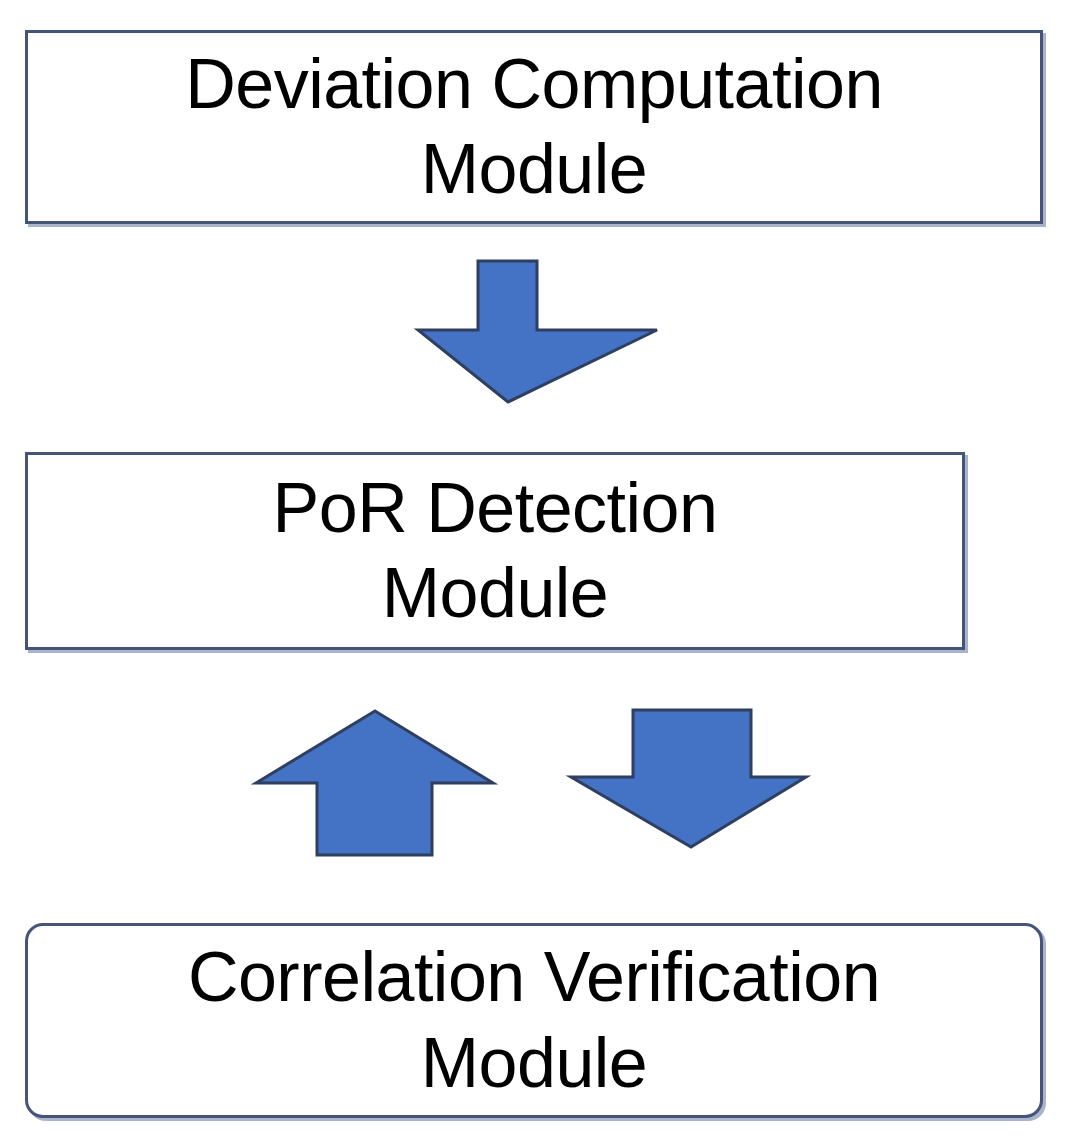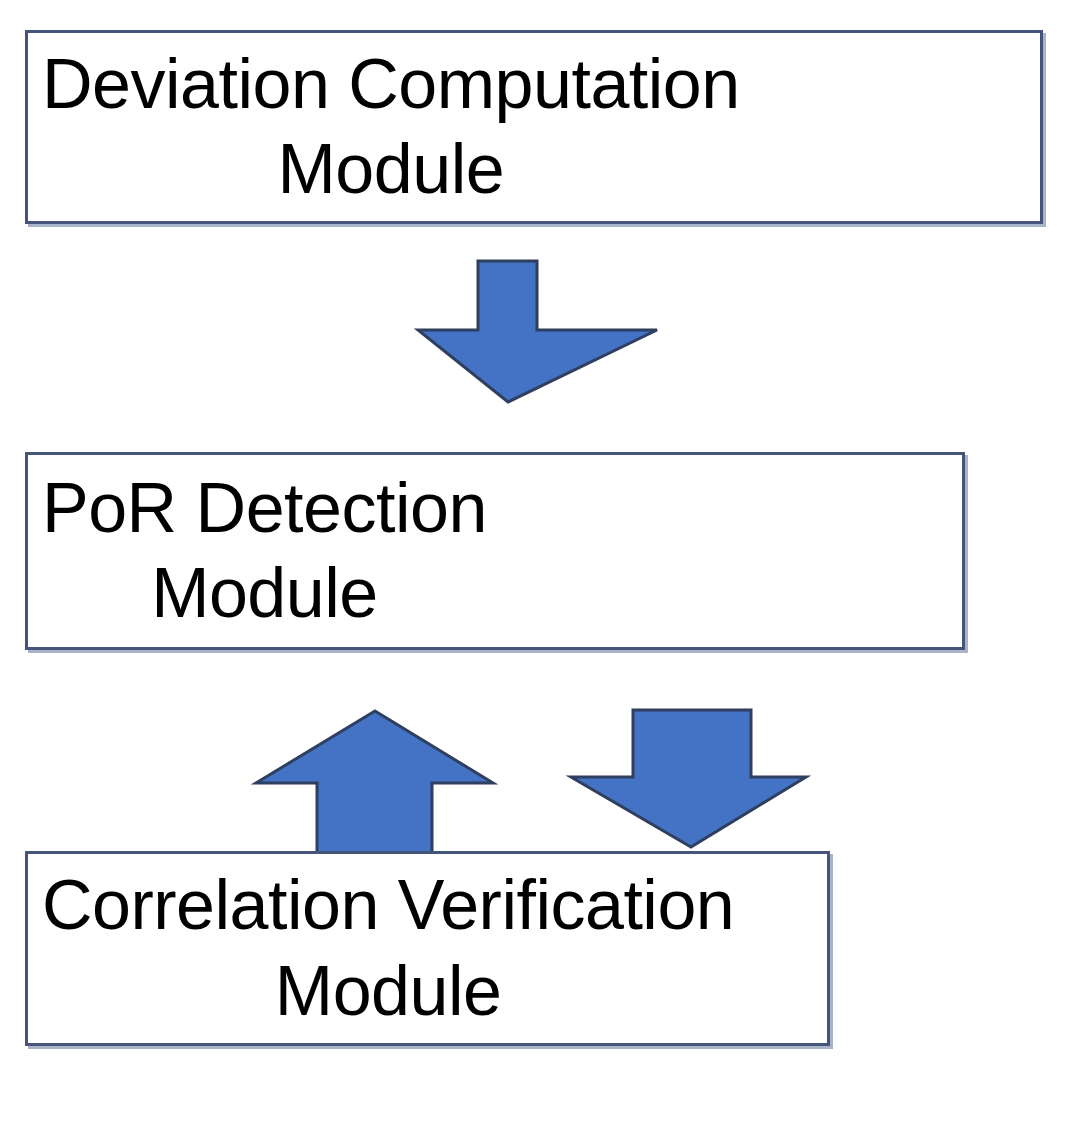--- a/index.html
+++ b/index.html
@@ -21,37 +21,37 @@
 
   
   .module-box {
     position: absolute;
     box-sizing: border-box;
     background: #ffffff;
     border: 3px solid #44547a;
     box-shadow: 3px 3px 0 0 #aab4c8;
     display: flex;
     align-items: center;
-    justify-content: flex-start;
+    justify-content: center;
     text-align: center;
   }
   .module-label {
     font-family: "Liberation Sans", sans-serif;
     font-size: 70px;
     line-height: 1.22;
     color: #000000;
     font-weight: 400;
     letter-spacing: -0.5px;
     padding: 0 14px;
     white-space: pre-line;
   }
 
   #box-deviation   { left: 25px; top: 30px;  width: 1018px; height: 194px; }
   #box-por         { left: 25px; top: 452px; width: 940px; height: 198px; }
-  #box-correlation { left: 25px; top: 851px; width: 805px; height: 195px; }
+  #box-correlation { left: 25px; top: 923px; width: 1018px; height: 195px; border-radius: 18px; }
 
   
   .arrow {
     position: absolute;
     display: block;
   }
   #arrow-deviation-to-por { left: 410px; top: 255px; width: 255px; height: 152px; }
   #arrow-correlation-to-por { left: 248px; top: 703px; width: 250px; height: 158px; }
   #arrow-por-to-correlation { left: 563px; top: 703px; width: 250px; height: 150px; }
 </style>

